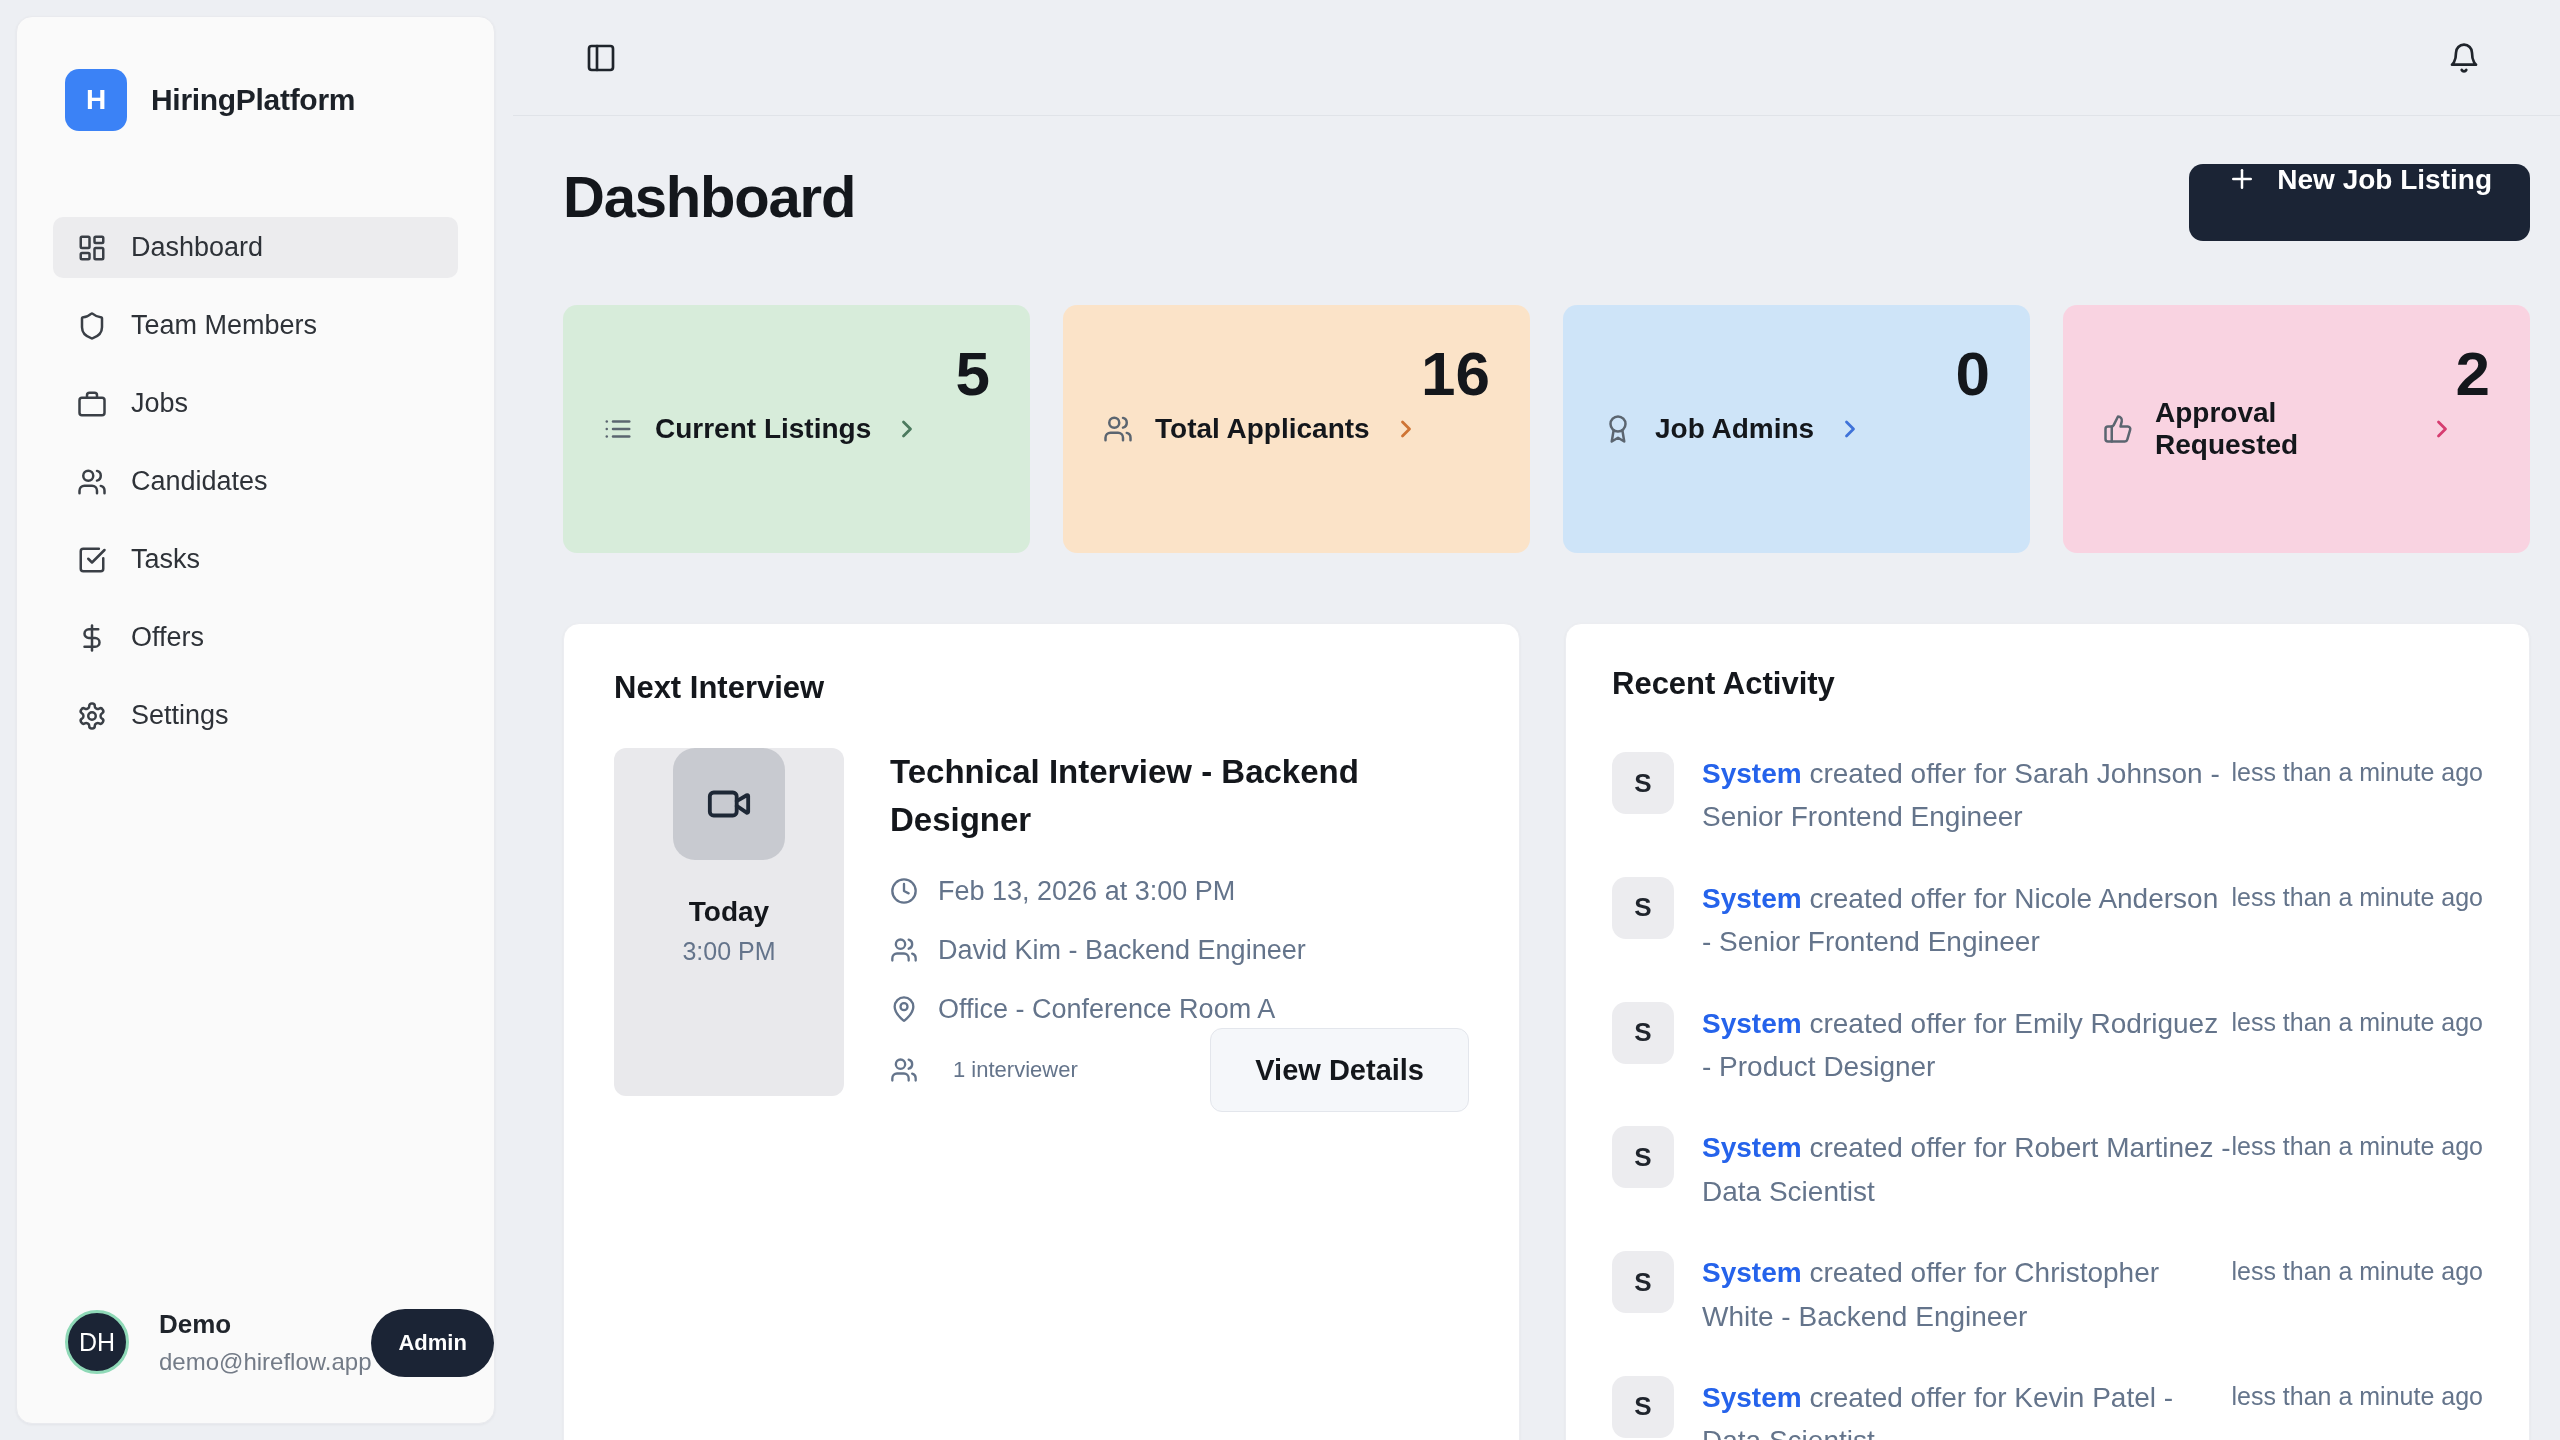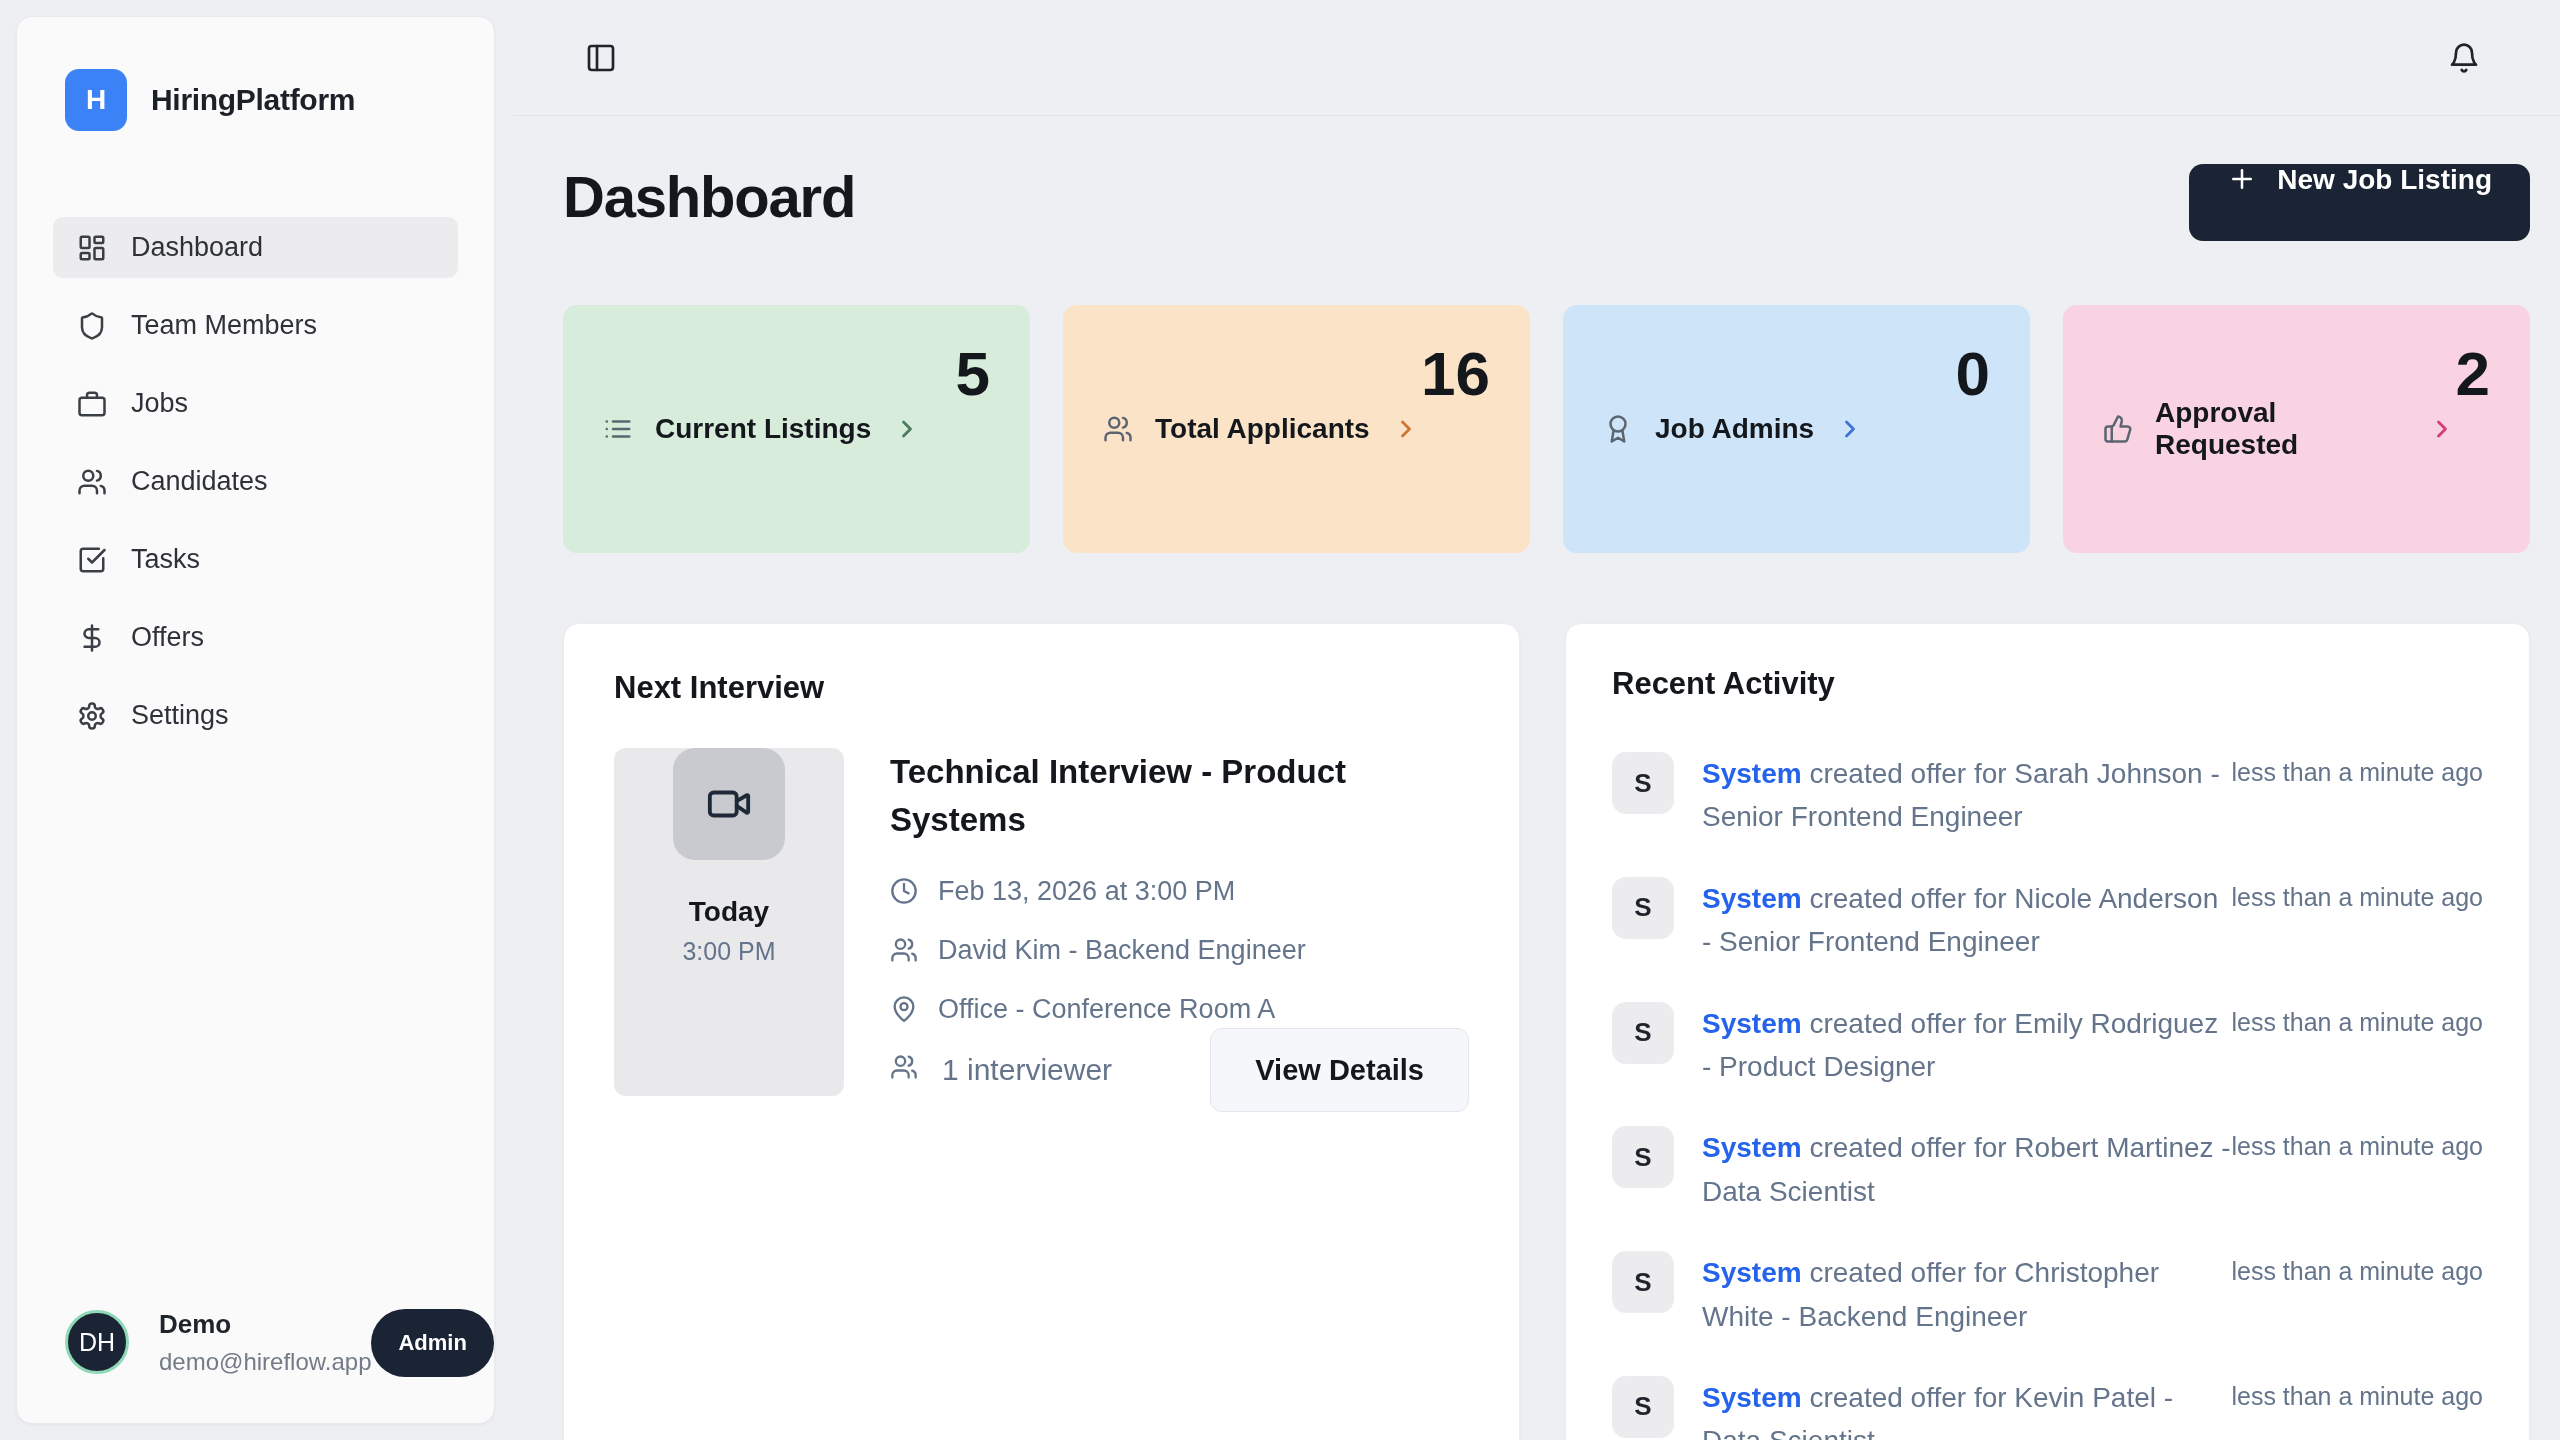--- a/index.html
+++ b/index.html
@@ -104,21 +104,21 @@
     color:#1e2836; display:flex; align-items:center; justify-content:center;
   }
   .iv-day { margin-top:36px; font-size:28px; font-weight:700; }
   .iv-time { margin-top:9px; font-size:25px; color:#64748b; }
   .iv-right { flex:1; display:flex; flex-direction:column; min-height:364px; }
   .iv-event-title { font-size:33px; font-weight:600; line-height:1.45; max-width:580px; }
   .iv-meta { margin-top:32px; display:flex; flex-direction:column; gap:28px; }
   .iv-meta-row { display:flex; align-items:center; gap:20px; font-size:27px; color:#64748b; }
   .iv-meta-row .ic { color:#64748b; flex:none; }
   .iv-footer { margin-top:auto; display:flex; align-items:center; justify-content:space-between; }
-  .iv-count { display:flex; gap:24px; font-size:30px; color:#64748b; }
+  .iv-count { display:flex; align-items:center; gap:35px; font-size:22px; color:#64748b; }
   .view-details-btn {
     background:#f5f7fa; border:1px solid #e3e6ec; border-radius:12px;
     height:84px; padding:0 44px; cursor:pointer;
     font-family:inherit; font-size:29px; font-weight:600; color:#14171c;
   }
 
   
   .activity-card { padding:42px 46px; }
   .ra-list { margin-top:50px; display:flex; flex-direction:column; gap:38px; }
   .ra-item { display:flex; align-items:flex-start; }
@@ -342,21 +342,21 @@
           <div class="iv-thumb-icon">
             <svg width="46" height="46" viewBox="0 0 24 24" fill="none" stroke="currentColor" stroke-width="2" stroke-linecap="round" stroke-linejoin="round">
                 <path d="m16 13 5.22 3.48a.5.5 0 0 0 .78-.42V7.87a.5.5 0 0 0-.75-.43L16 10.5"></path>
                 <rect x="2" y="6" width="14" height="12" rx="2"></rect>
               </svg>
           </div>
           <div class="iv-day">Today</div>
           <div class="iv-time">3:00 PM</div>
         </div>
         <div class="iv-right">
-          <div class="iv-event-title">Technical Interview - Product Systems</div>
+          <div class="iv-event-title">Technical Interview - Backend Designer</div>
           <div class="iv-meta">
             <div class="iv-meta-row">
               <span class="ic">
                 <svg width="28" height="28" viewBox="0 0 24 24" fill="none" stroke="currentColor" stroke-width="2" stroke-linecap="round" stroke-linejoin="round">
                     <circle cx="12" cy="12" r="10"></circle>
                     <polyline points="12 6 12 12 16 14"></polyline>
                   </svg>
               </span>
               <span>Feb 13, 2026 at 3:00 PM</span>
             </div>

